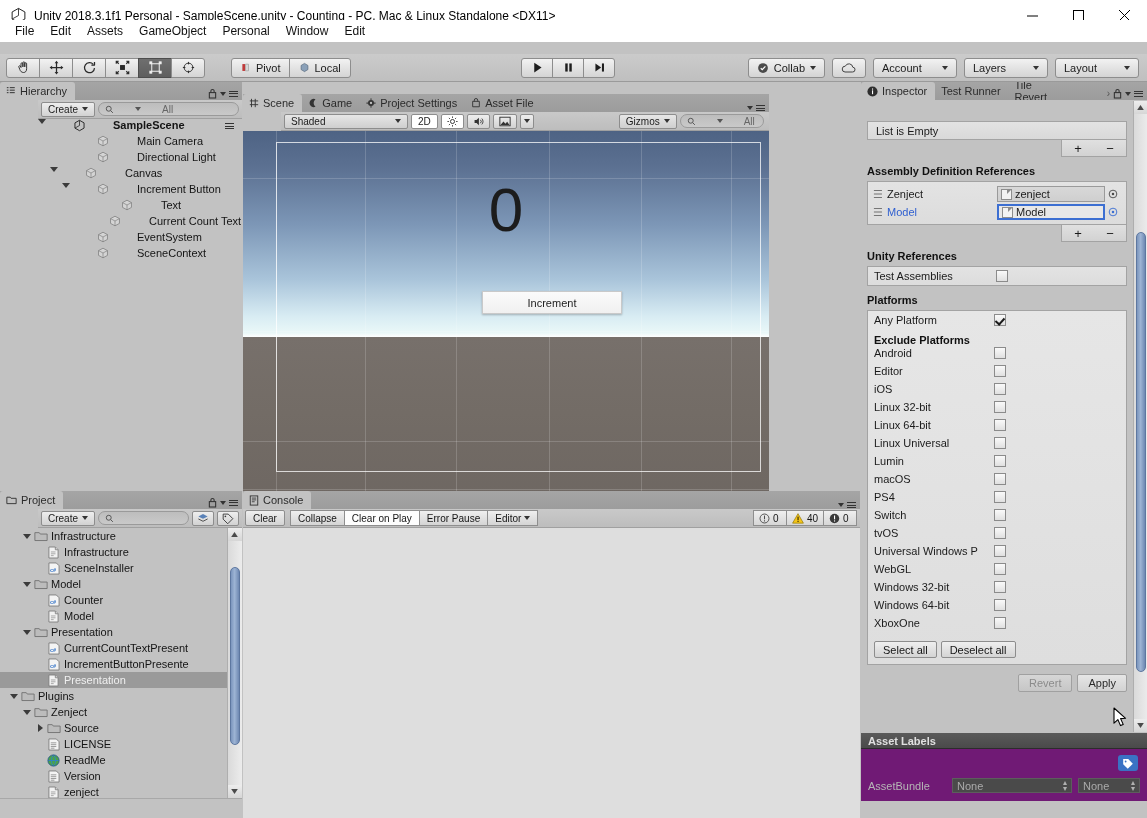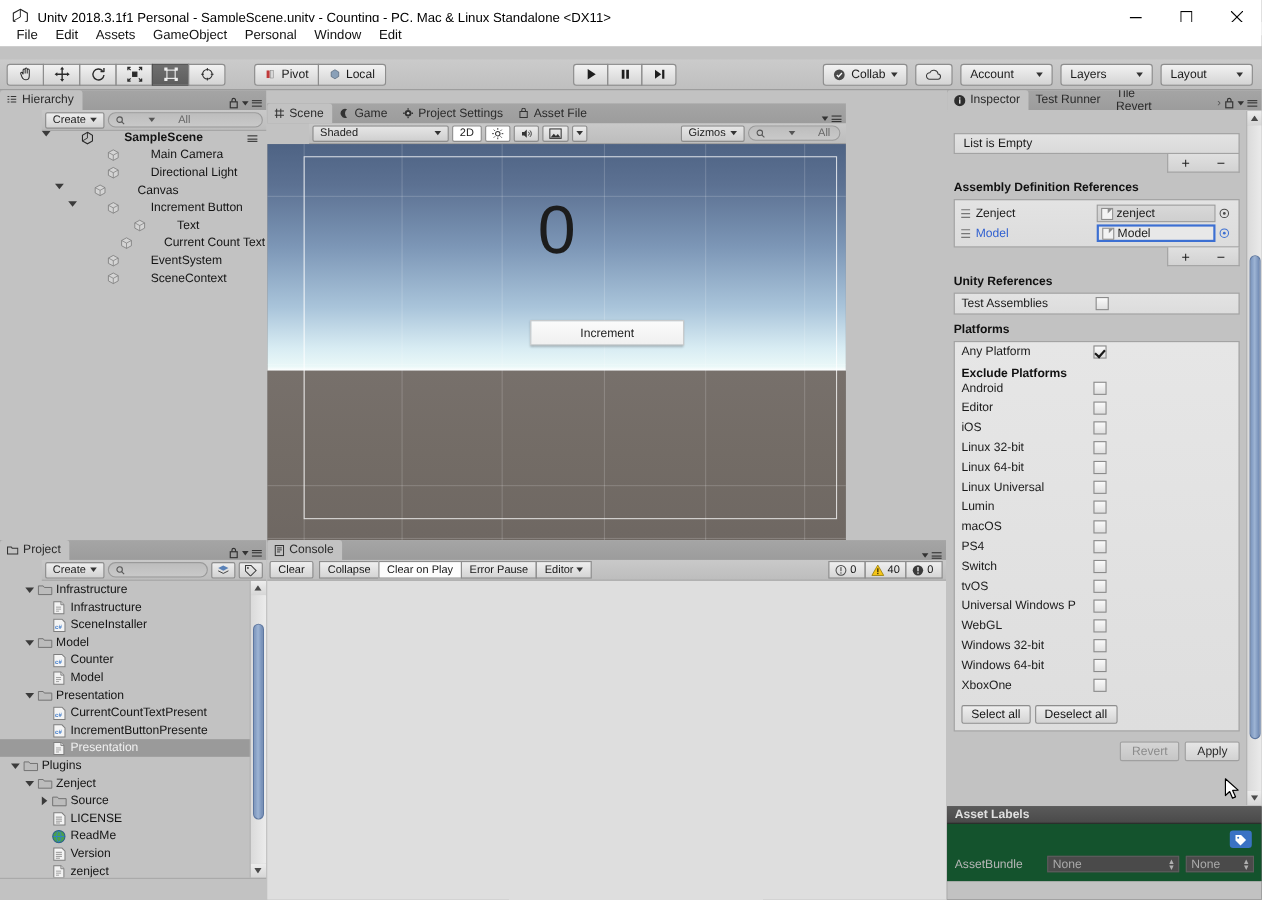--- a/index.html
+++ b/index.html
@@ -247,21 +247,21 @@
     display: flex; align-items: center;
   }
   .ra-btn.enabled { color: #2a2a2a; background: linear-gradient(#e6e6e6,#d2d2d2); }
 
   
   #assetlabels { left: 861px; top: 733px; width: 286px; height: 85px; background: #3c3c3c; }
   .al-header {
     height: 16px; background: linear-gradient(#5a5a5a,#4a4a4a); display: flex; align-items: center;
     padding-left: 7px; font-size: 11px; font-weight: bold; color: #e0e0e0; border-bottom: 1px solid #2c2c2c;
   }
-  .al-body { height: 52px; background: #14532d; position: relative; }
+  .al-body { height: 52px; background: #701a75; position: relative; }
   .tag-ico {
     position: absolute; right: 9px; top: 6px; width: 20px; height: 16px; border-radius: 3px;
     background: #3a72c4; display: flex; align-items: center; justify-content: center;
   }
   .ab-row { position: absolute; left: 7px; right: 7px; bottom: 8px; display: flex; align-items: center; gap: 6px; }
   .ab-label { font-size: 11px; color: #b6b6b6; width: 78px; }
   .ab-drop {
     height: 15px; border: 1px solid #5d5d5d; background: #4a4a4a;
     display: flex; align-items: center; justify-content: space-between; padding: 0 4px;
     font-size: 11px; color: #aaa;

